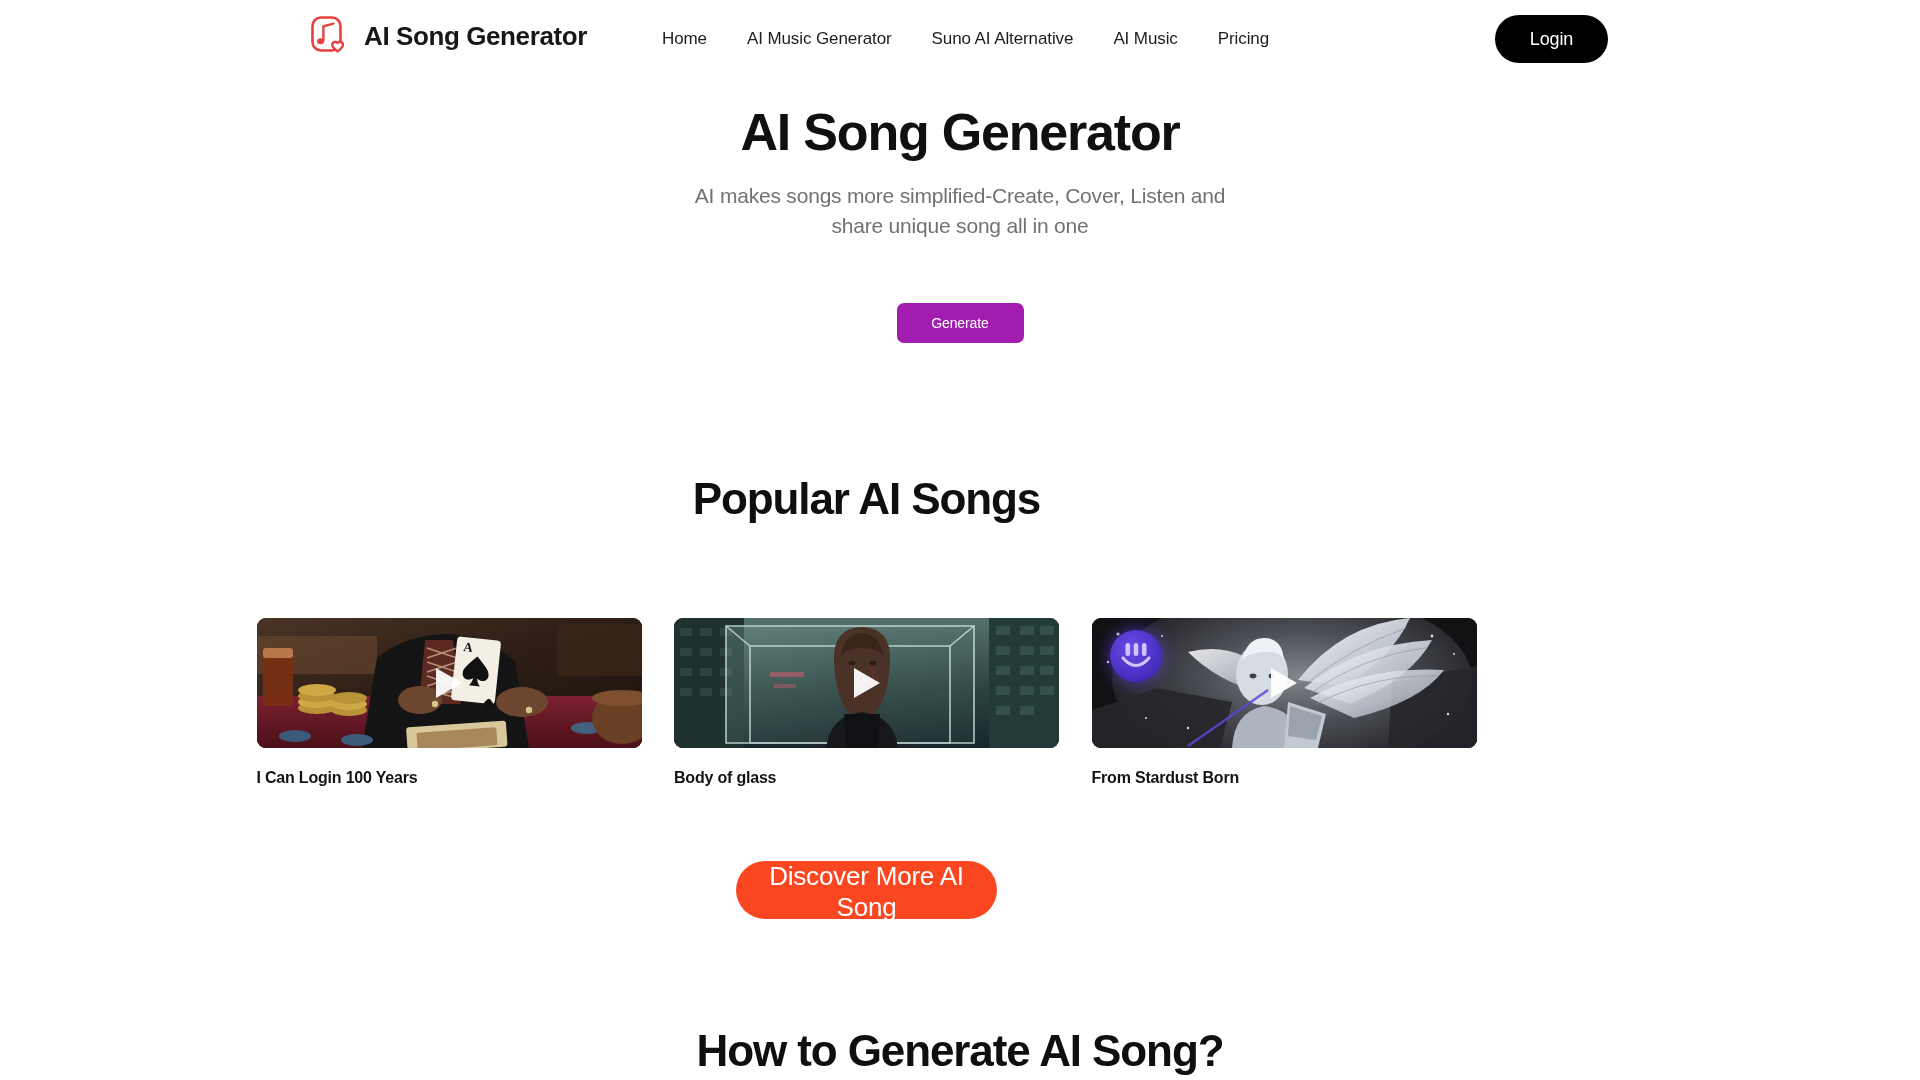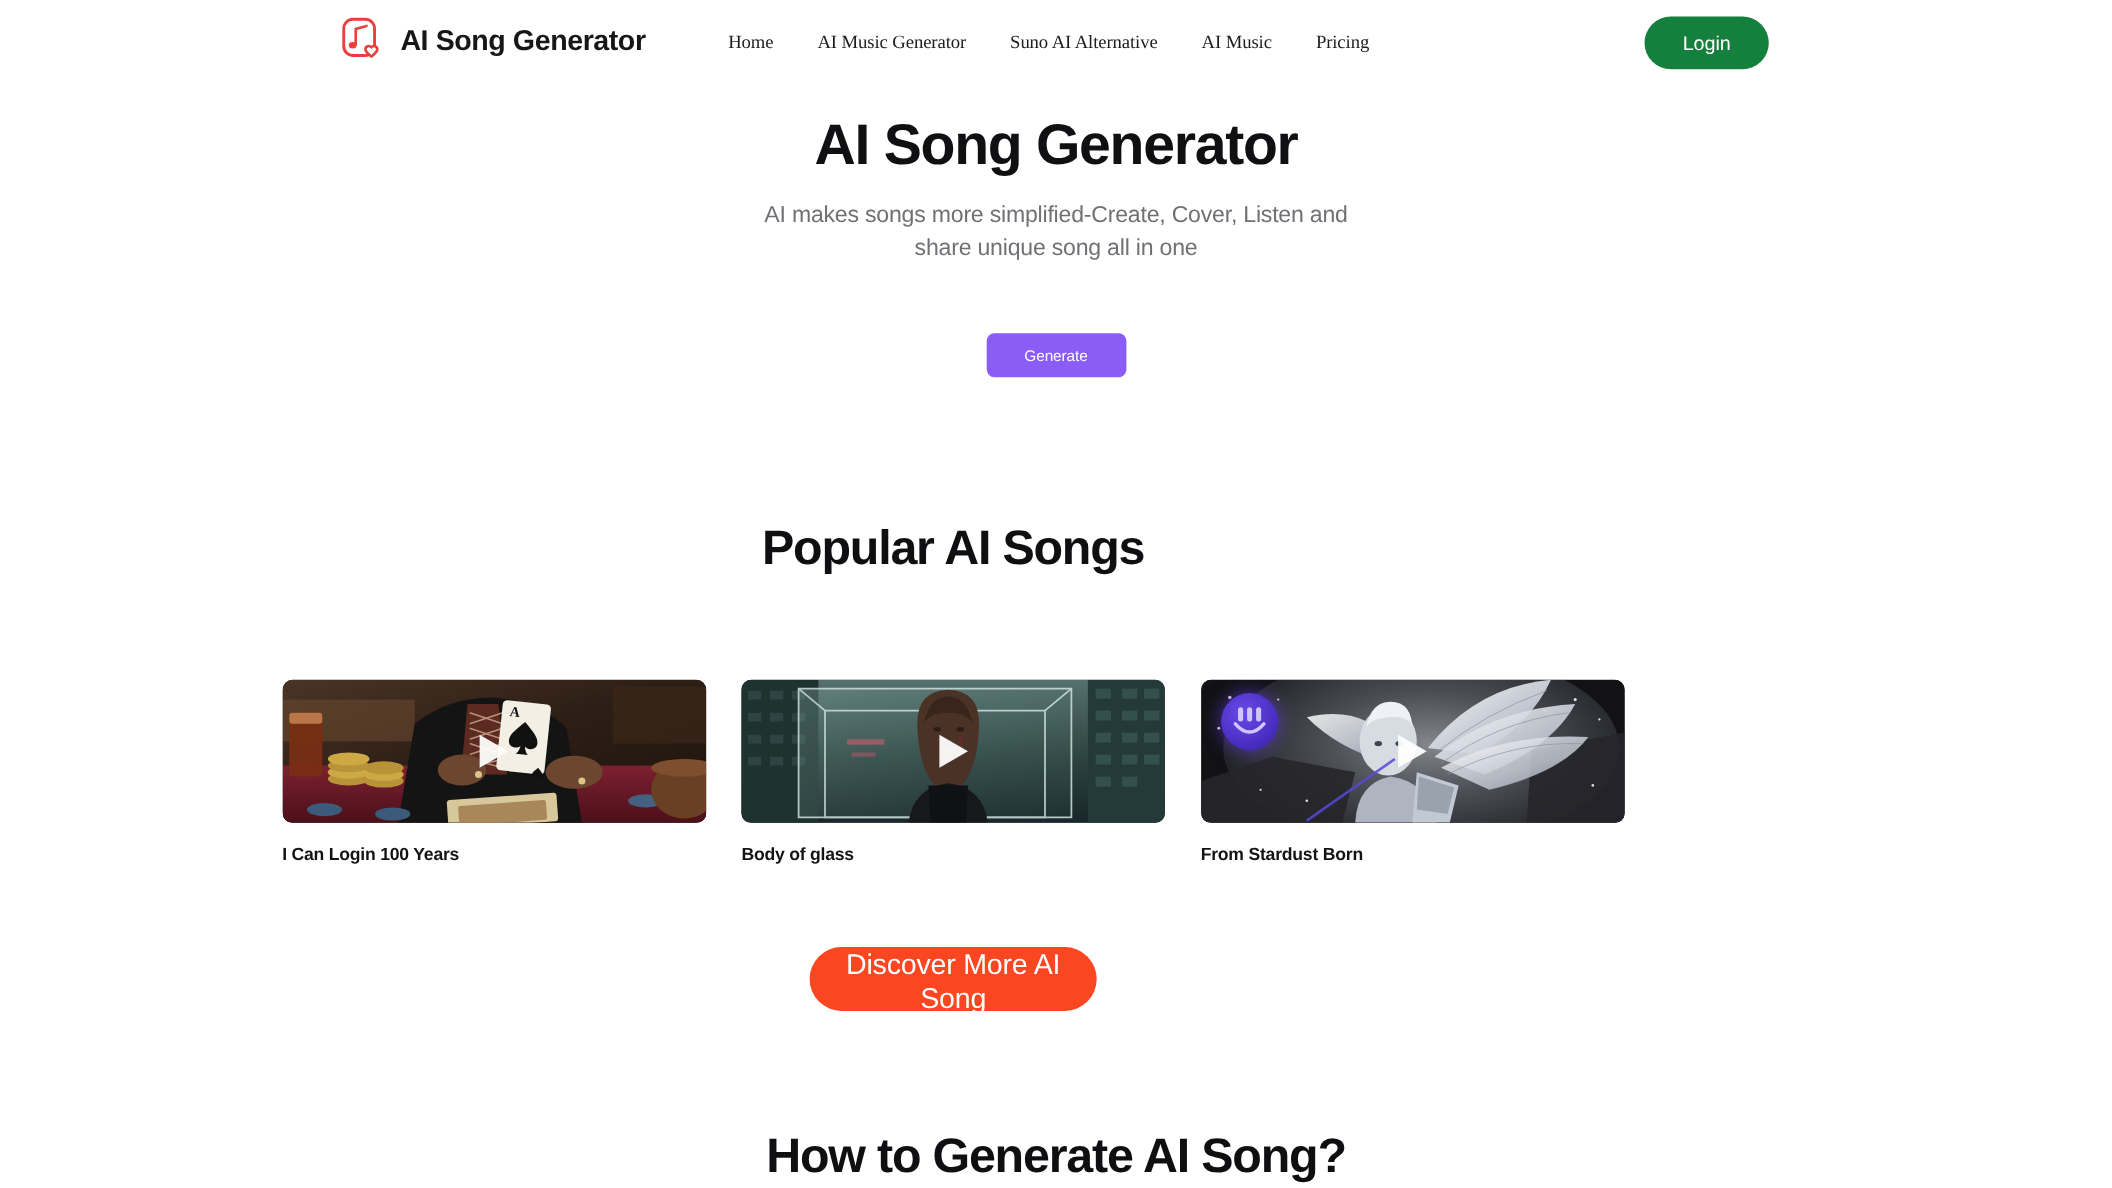--- a/index.html
+++ b/index.html
@@ -64,33 +64,32 @@
 
   .nav-link {
     font-size: 17px;
     color: #1d1d20;
     white-space: nowrap;
     text-decoration: none;
     cursor: pointer;
     padding: 6px 0;
     margin-right: 40px;
     letter-spacing: -0.1px;
-    font-family: Liberation Serif, serif;
   }
   .nav-link:last-child { margin-right: 0; }
 
   .login-button {
     position: absolute;
     left: 1495px;
     top: 15px;
     width: 113px;
     height: 48px;
     border: none;
     border-radius: 999px;
-    background: #15803d;
+    background: #000000;
     color: #ffffff;
     font-family: "Liberation Sans", sans-serif;
     font-size: 18px;
     letter-spacing: -0.1px;
     cursor: pointer;
     display: flex;
     align-items: center;
     justify-content: center;
   }
 
@@ -118,21 +117,21 @@
     letter-spacing: -0.2px;
   }
 
   .generate-button {
     margin: 62px auto 0;
     display: block;
     width: 127px;
     height: 40px;
     border: none;
     border-radius: 7px;
-    background: #8b5cf6;
+    background: #a21caf;
     color: #ffffff;
     font-family: "Liberation Sans", sans-serif;
     font-size: 14px;
     letter-spacing: -0.1px;
     cursor: pointer;
   }
 
   
   .popular-section {
     width: 1733px;

